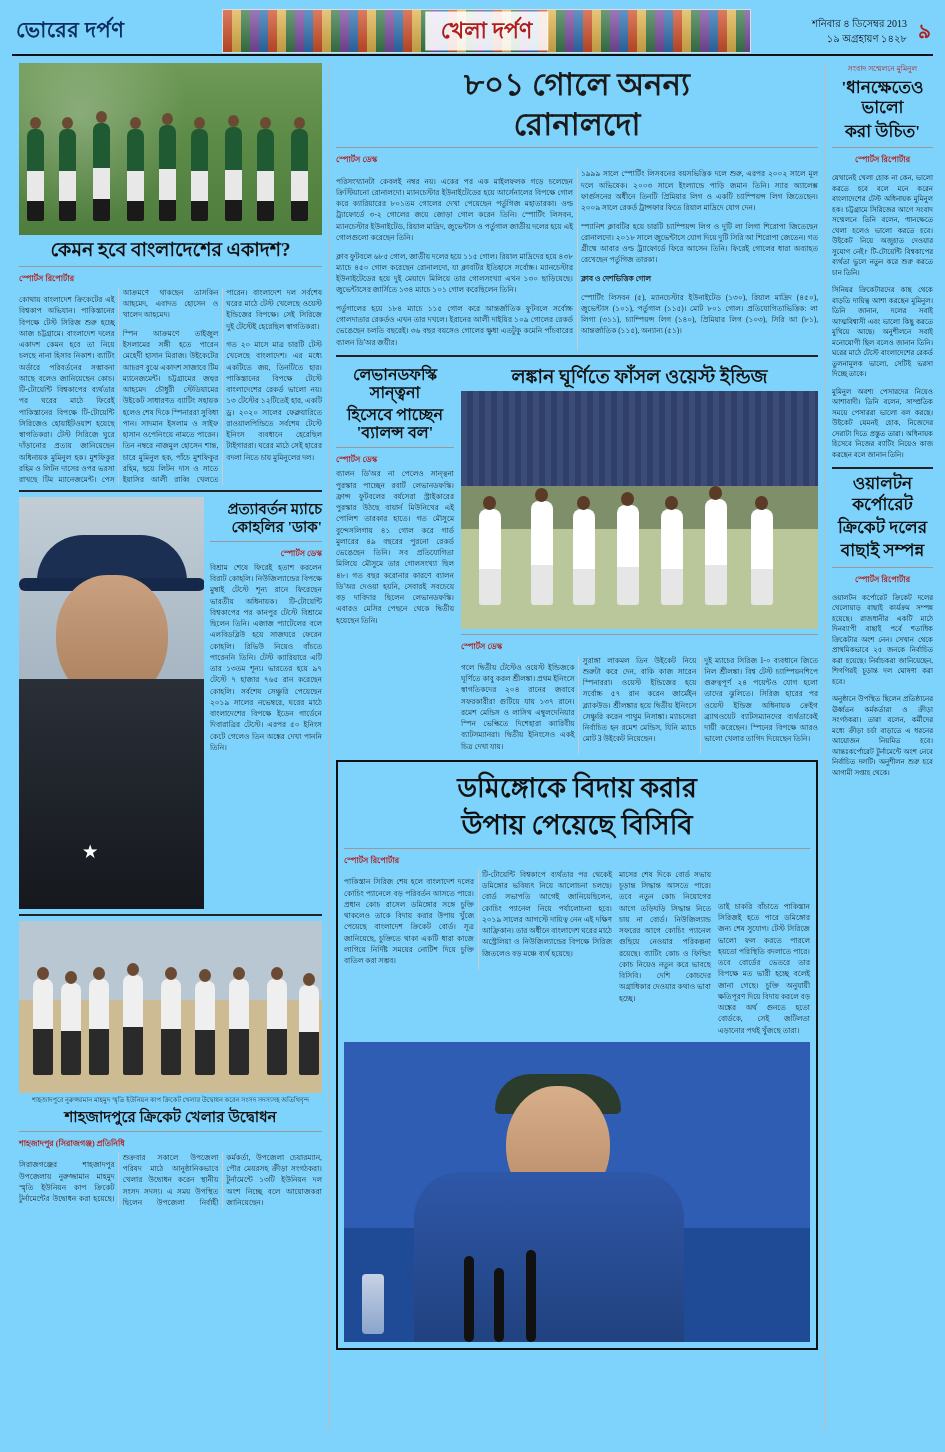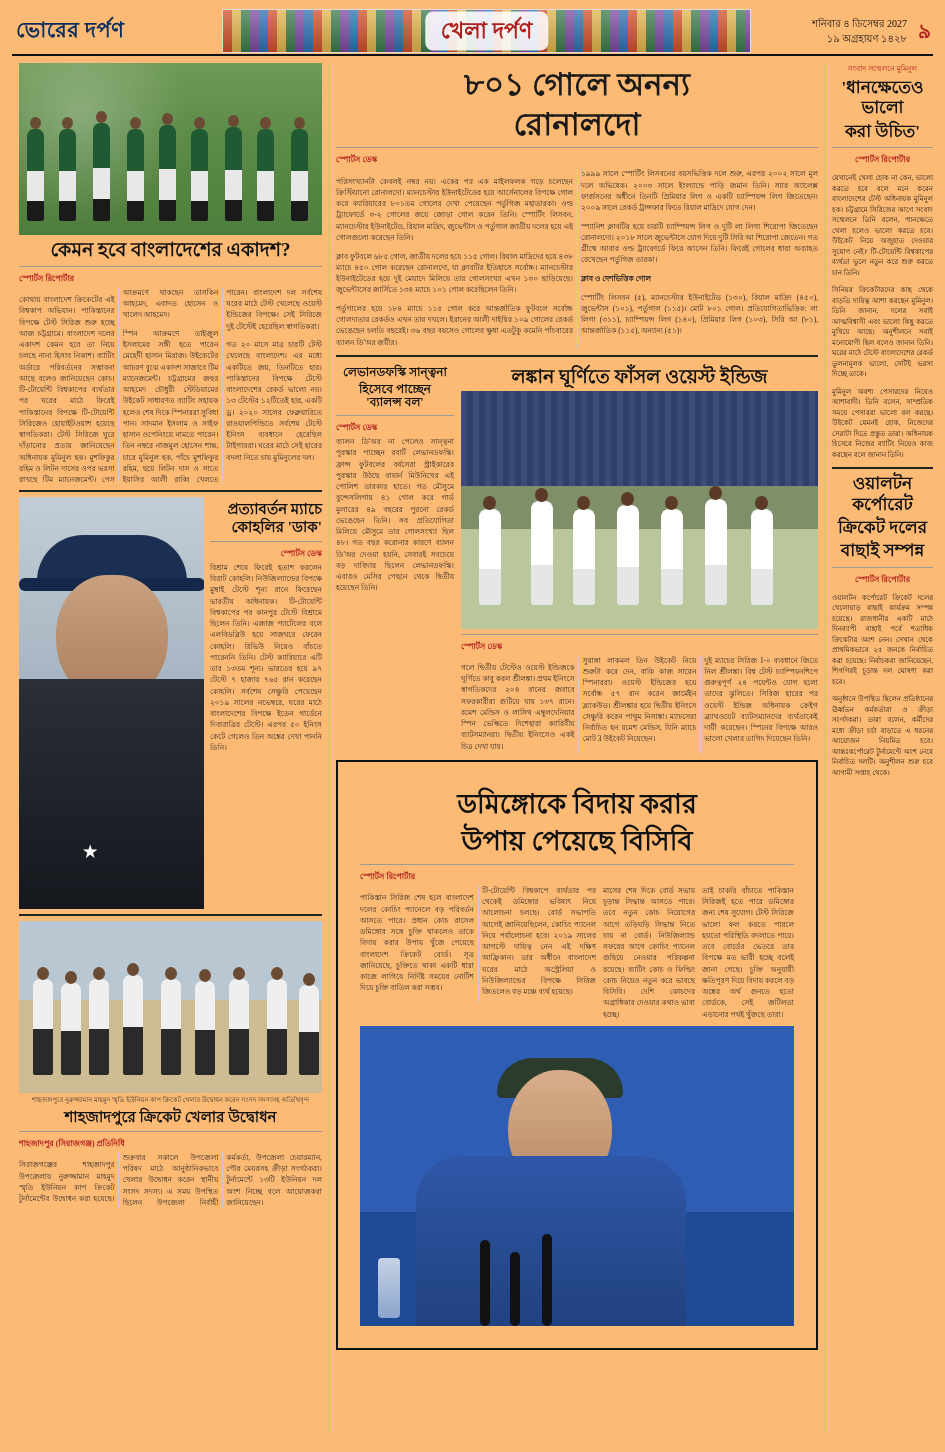--- a/index.html
+++ b/index.html
@@ -6,21 +6,21 @@
   body{
     width:945px;height:1452px;
     background:#ffffff;
     font-family:"Liberation Serif", serif;
     color:#111;
     overflow:hidden;
   }
   .page{
     position:relative;
     width:945px;height:1452px;
-    background:#fdba74;
+    background:#7dd3fc;
     box-sizing:border-box;
     padding:8px 12px;
   }
   
   .masthead{
     position:relative;
     height:46px;
     border-bottom:2px solid #111;
     display:flex;align-items:center;
   }
@@ -47,21 +47,21 @@
   .masthead-strip:after{
     content:"";
     position:absolute;inset:0;
     background:linear-gradient(180deg,rgba(255,255,255,.25),rgba(0,0,0,.15));
   }
   .strip-title{
     position:absolute;left:50%;top:50%;
     transform:translate(-50%,-50%);
     font-size:22px;font-weight:bold;color:#b01d1d;
     background:rgba(255,255,255,.88);
-    padding:1px 16px;border-radius:8px;
+    padding:1px 16px;border-radius:0;
     white-space:nowrap;
     z-index:3;
     font-family:"Liberation Serif", serif;
   }
   .masthead-right{
     width:150px;text-align:right;
     font-size:10px;line-height:1.5;
     padding-right:26px;
     position:relative;
   }
@@ -83,21 +83,21 @@
   
   .headline{
     font-weight:bold;
     color:#111;
     line-height:1.15;
     margin:4px 0 3px 0;
   }
   .h-xl{font-size:31px;text-align:center;color:#1a1a1a;}
   .h-lg{font-size:19px;}
   .h-md{font-size:15px;}
-  .h-sm{font-size:12px;}
+  .h-sm{font-size:16px;}
   .byline{
     font-size:8px;font-weight:bold;color:#b01d1d;
     margin:3px 0 2px 0;
   }
   .body-text{
     font-size:7.4px;
     line-height:1.52;
     text-align:justify;
     color:#222;
     hyphens:auto;
@@ -230,41 +230,41 @@
   .ph-domingo .mic{
     position:absolute;bottom:0;width:10px;height:86px;background:#111;border-radius:5px;
   }
   .ph-domingo .bottle{
     position:absolute;left:18px;bottom:8px;width:22px;height:60px;border-radius:4px;
     background:linear-gradient(180deg,rgba(255,255,255,.75),rgba(210,225,240,.6));
   }
   
   .boxed{
     border:2px solid #111;
-    padding:22px;
+    padding:6px;
     margin-top:6px;
   }
   .two-col{column-count:2;column-gap:8px;column-rule:1px solid #ccc;}
   .three-col{column-count:3;column-gap:8px;column-rule:1px solid #ccc;}
   .rail{font-size:7px;line-height:1.5;text-align:justify;}
   .rail-head{font-size:17px;font-weight:bold;line-height:1.2;text-align:center;margin:3px 0;}
   .center{text-align:center;}
 </style>
 </head>
 <body>
 
 <div class="page">
 
   <div class="masthead">
     <div class="masthead-left">ভোরের দর্পণ</div>
     <div class="masthead-strip">
       <div class="strip-title">খেলা দর্পণ</div>
     </div>
     <div class="masthead-right">
-      <div>শনিবার ৪ ডিসেম্বর 2027</div>
+      <div>শনিবার ৪ ডিসেম্বর 2013</div>
       <div>১৯ অগ্রহায়ণ ১৪২৮</div>
       <div class="page-num">৯</div>
     </div>
   </div>
 
   <div class="body-grid">
 
     <div class="col">
 
       <div class="photo ph-team">
@@ -398,21 +398,21 @@
         <div style="display:flex;gap:7px;">
           <div style="flex:1;">
             <div class="two-col body-text">
               <p>পাকিস্তান সিরিজ শেষ হলে বাংলাদেশ দলের কোচিং প্যানেলে বড় পরিবর্তন আসতে পারে। প্রধান কোচ রাসেল ডমিঙ্গোর সঙ্গে চুক্তি থাকলেও তাকে বিদায় করার উপায় খুঁজে পেয়েছে বাংলাদেশ ক্রিকেট বোর্ড। সূত্র জানিয়েছে, চুক্তিতে থাকা একটি ধারা কাজে লাগিয়ে নির্দিষ্ট সময়ের নোটিশ দিয়ে চুক্তি বাতিল করা সম্ভব।</p>
               <p>টি-টোয়েন্টি বিশ্বকাপে ব্যর্থতার পর থেকেই ডমিঙ্গোর ভবিষ্যৎ নিয়ে আলোচনা চলছে। বোর্ড সভাপতি আগেই জানিয়েছিলেন, কোচিং প্যানেল নিয়ে পর্যালোচনা হবে। ২০১৯ সালের আগস্টে দায়িত্ব নেন এই দক্ষিণ আফ্রিকান। তার অধীনে বাংলাদেশ ঘরের মাঠে অস্ট্রেলিয়া ও নিউজিল্যান্ডের বিপক্ষে সিরিজ জিতলেও বড় মঞ্চে ব্যর্থ হয়েছে।</p>
             </div>
           </div>
           <div style="width:92px;">
             <div class="body-text">মাসের শেষ দিকে বোর্ড সভায় চূড়ান্ত সিদ্ধান্ত আসতে পারে। তবে নতুন কোচ নিয়োগের আগে তড়িঘড়ি সিদ্ধান্ত নিতে চায় না বোর্ড। নিউজিল্যান্ড সফরের আগে কোচিং প্যানেল গুছিয়ে নেওয়ার পরিকল্পনা রয়েছে। ব্যাটিং কোচ ও ফিল্ডিং কোচ নিয়েও নতুন করে ভাবছে বিসিবি। দেশি কোচদের অগ্রাধিকার দেওয়ার কথাও ভাবা হচ্ছে।</div>
           </div>
-          <div style="width:92px;">
+          <div style="width:92px;margin-top:32px;">
             <div class="body-text">তাই চাকরি বাঁচাতে পাকিস্তান সিরিজই হতে পারে ডমিঙ্গোর জন্য শেষ সুযোগ। টেস্ট সিরিজে ভালো ফল করতে পারলে হয়তো পরিস্থিতি বদলাতে পারে। তবে বোর্ডের ভেতরে তার বিপক্ষে মত ভারী হচ্ছে বলেই জানা গেছে। চুক্তি অনুযায়ী ক্ষতিপূরণ দিয়ে বিদায় করলে বড় অঙ্কের অর্থ গুনতে হতো বোর্ডকে, সেই জটিলতা এড়ানোর পথই খুঁজছে তারা।</div>
           </div>
         </div>
         <div class="photo ph-domingo" style="margin-top:6px;height:300px;">
           <div class="dcap"></div>
           <div class="dhead"></div>
           <div class="dbody"></div>
           <div class="bottle"></div>
           <div class="mic" style="left:120px;"></div>
           <div class="mic" style="left:150px;height:74px"></div>

